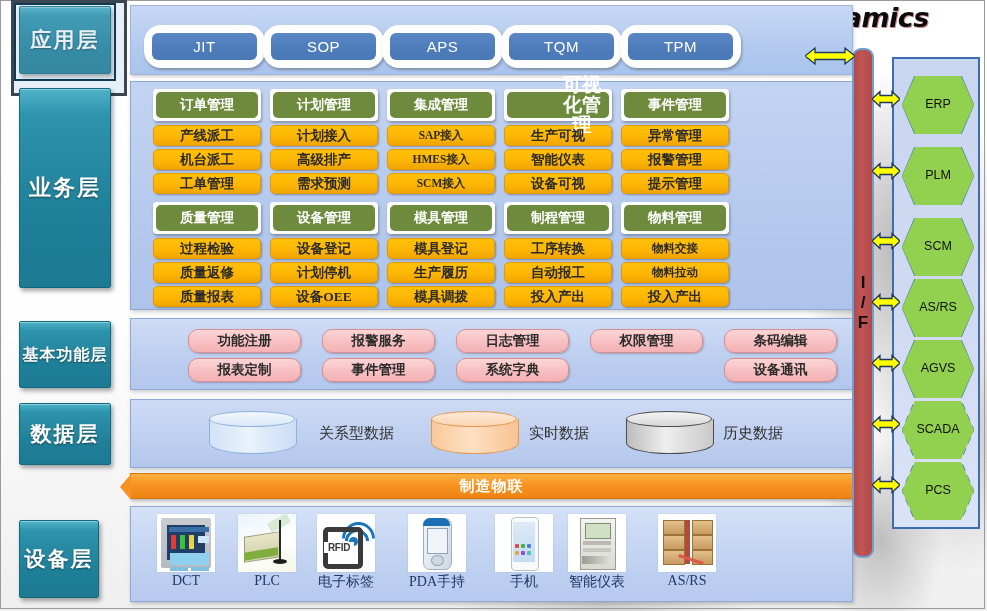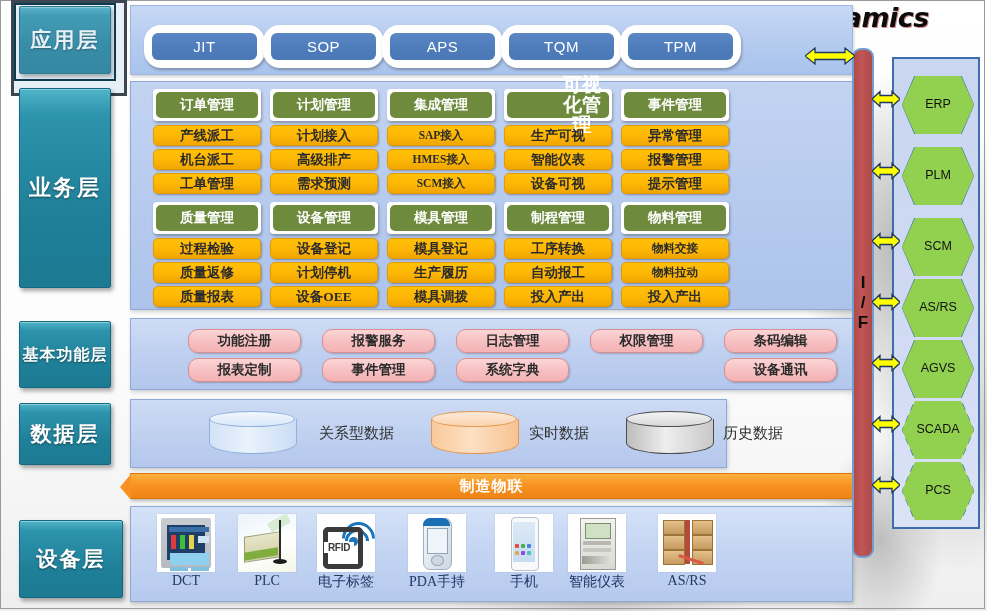--- a/index.html
+++ b/index.html
@@ -32,21 +32,21 @@
     border:1px solid #15697f;border-radius:2px;
     box-shadow:2px 3px 4px rgba(0,0,0,.35), inset 0 1px 0 rgba(255,255,255,.35);
     color:#ffffff;display:flex;align-items:center;justify-content:center;
     text-align:right;font-weight:bold;letter-spacing:2px;line-height:1.22;
     text-shadow:0 1px 2px rgba(0,0,0,.45);
   }
   .layer-app{left:19px;top:6px;width:92px;height:68px;font-size:21px;}
   .layer-biz{left:19px;top:88px;width:92px;height:200px;font-size:22px;}
   .layer-basic{left:19px;top:321px;width:92px;height:67px;font-size:16px;letter-spacing:1px;}
   .layer-data{left:19px;top:403px;width:92px;height:62px;font-size:21px;}
-  .layer-dev{left:19px;top:520px;width:104px;height:78px;font-size:21px;}
+  .layer-dev{left:19px;top:520px;width:80px;height:78px;font-size:21px;}
 
   
   .sel-box{
     position:absolute;left:11px;top:0px;width:116px;height:96px;
     border:3px solid #3b4650;box-sizing:border-box;background:rgba(140,185,215,.22);
   }
   .sel-inner{
     position:absolute;left:14px;top:3px;width:102px;height:78px;
     border:2px solid #0f3a54;box-sizing:border-box;background:transparent;
   }
@@ -116,21 +116,21 @@
     background:linear-gradient(180deg,#fbd5d6 0%,#f7bfc1 55%,#f4b2b4 100%);
     border:1px solid #d98e92;box-sizing:border-box;
     box-shadow:1px 1px 2px rgba(0,0,0,.22);
     display:flex;align-items:center;justify-content:center;
     color:#2b2b2b;font-size:13.5px;
     font-family:"Liberation Serif","DejaVu Serif",serif;font-weight:600;
   }
 
   
   .data-box{
-    position:absolute;left:130px;top:399px;width:597px;height:69px;
+    position:absolute;left:130px;top:399px;width:723px;height:69px;
     background:linear-gradient(180deg,#cddaf4 0%,#c0d1f0 50%,#b4c7ec 100%);
     border:1px solid #8fa9d6;box-sizing:border-box;
     box-shadow:1px 2px 4px rgba(0,0,0,.18);
   }
   .cyl{position:absolute;top:11px;width:86px;height:46px;}
   .cyl .body{position:absolute;left:0;top:8px;width:86px;height:34px;border-radius:0 0 43px 43px/0 0 11px 11px;}
   .cyl .top{position:absolute;left:0;top:0;width:86px;height:16px;border-radius:50%;}
   .cyl.blue .body{background:linear-gradient(90deg,#d3e2f7,#eaf2fc 45%,#cadcf5);border:1px solid #8fb2dd;border-top:none;}
   .cyl.blue .top{background:linear-gradient(180deg,#f2f7fd,#dae8f8);border:1px solid #8fb2dd;box-sizing:border-box;}
   .cyl.orange .body{background:linear-gradient(90deg,#f9c99a,#fde0c3 45%,#f8c393);border:1px solid #e09a55;border-top:none;}

